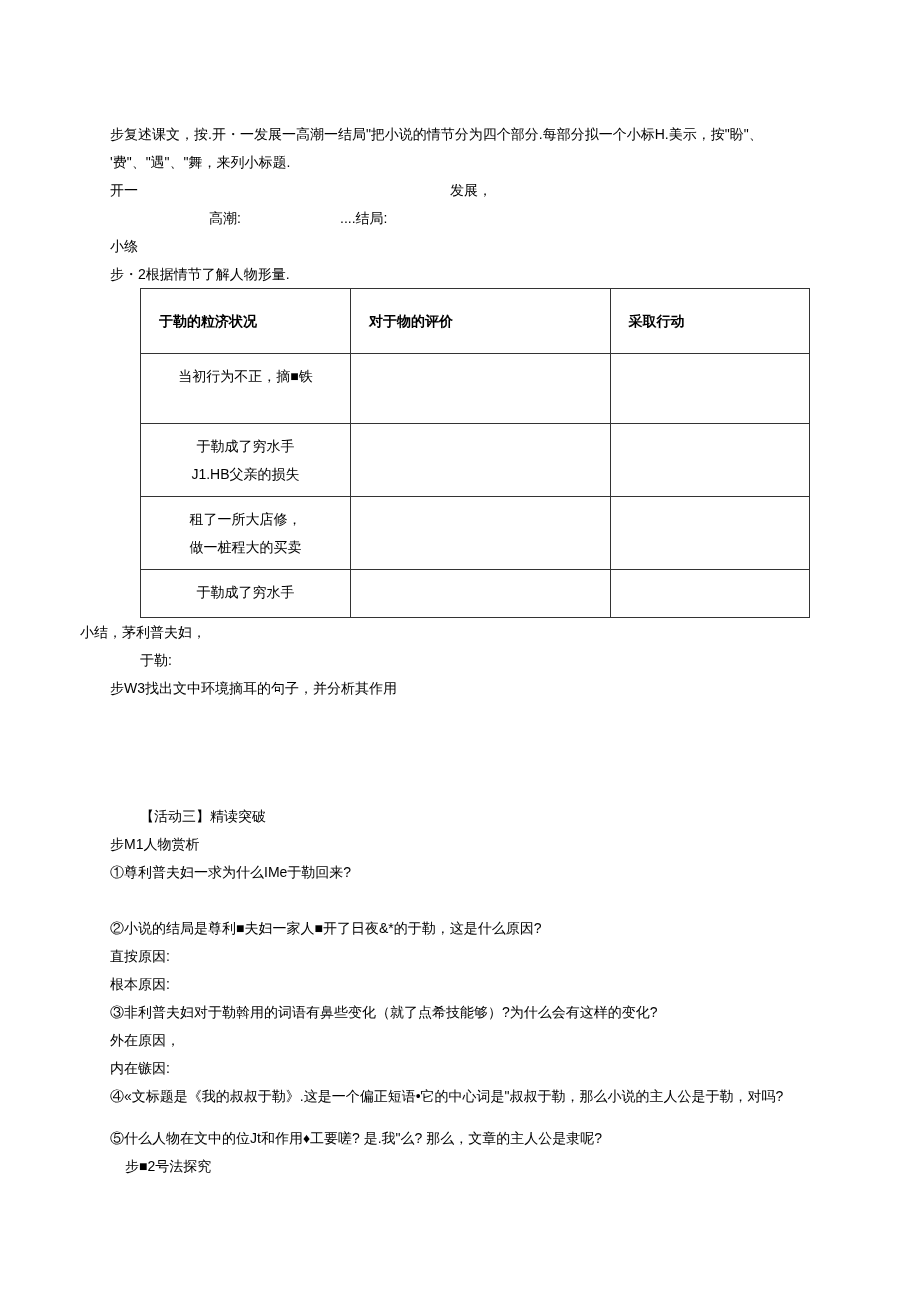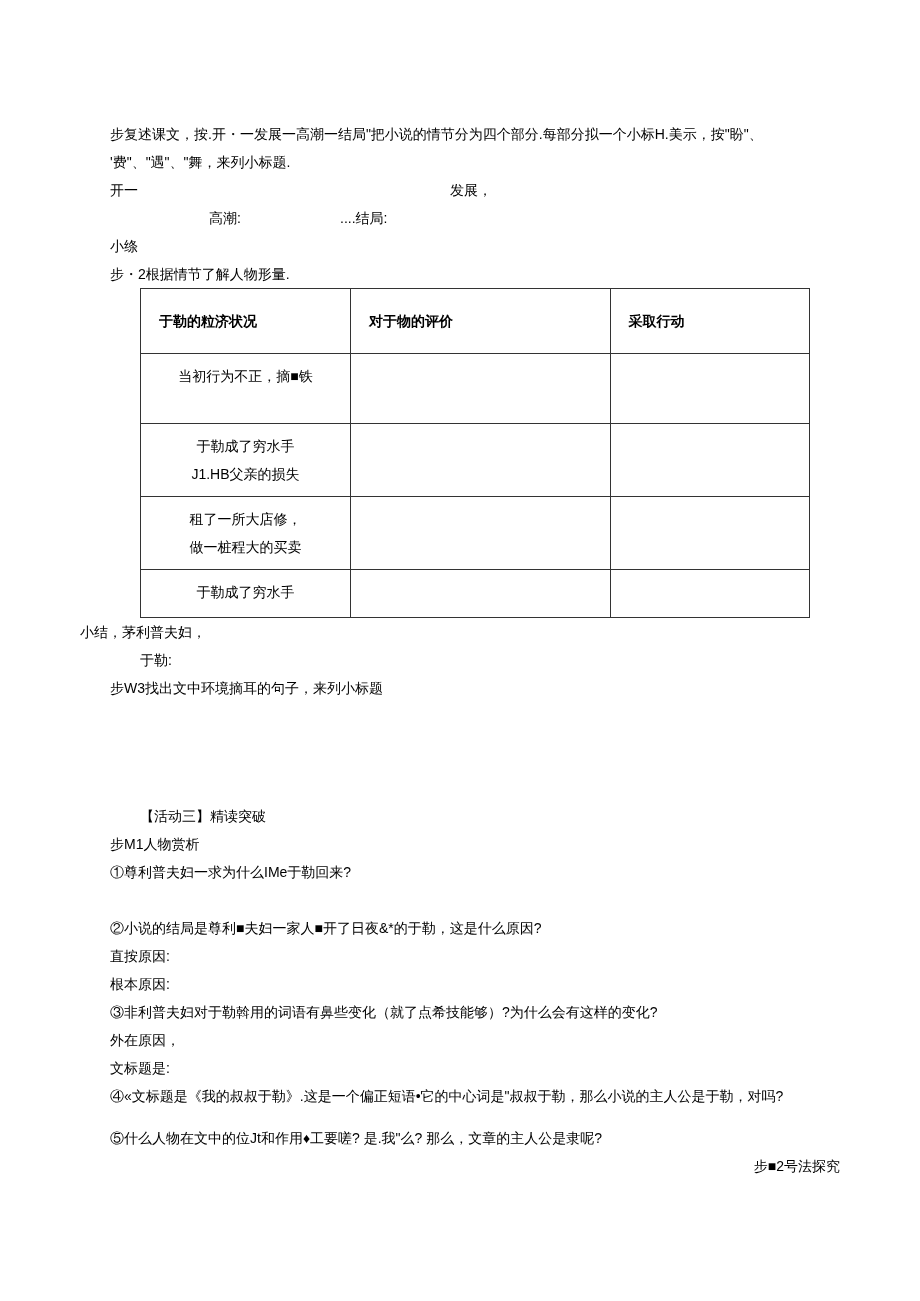--- a/index.html
+++ b/index.html
@@ -119,21 +119,21 @@
       <td></td>
       <td></td>
     </tr>
   </tbody>
 </table>
 
 <div>小结，茅利普夫妇，</div>
 
 <div class="indent2">于勒:</div>
 
-<div class="indent1">步W3找出文中环境摘耳的句子，来列小标题</div>
+<div class="indent1">步W3找出文中环境摘耳的句子，并分析其作用</div>
 
 <div class="spacer-large"></div>
 
 <div class="indent2">【活动三】精读突破</div>
 
 <div class="indent1">步M1人物赏析</div>
 
 <div class="indent1">①尊利普夫妇一求为什么IMe于勒回来?</div>
 
 <div class="spacer-med"></div>
@@ -141,21 +141,21 @@
 <div class="indent1">②小说的结局是尊利■夫妇一家人■开了日夜&amp;*的于勒，这是什么原因?</div>
 
 <div class="indent1">直按原因:</div>
 
 <div class="indent1">根本原因:</div>
 
 <div class="indent1">③非利普夫妇对于勒斡用的词语有鼻些变化（就了点希技能够）?为什么会有这样的变化?</div>
 
 <div class="indent1">外在原因，</div>
 
-<div class="indent1">文标题是:</div>
+<div class="indent1">内在镞因:</div>
 
 <div class="indent1">④«文标题是《我的叔叔于勒》.这是一个偏正短语•它的中心词是"叔叔于勒，那么小说的主人公是于勒，对吗?</div>
 
 <div style="height:14px;"></div>
 
 <div class="indent1">⑤什么人物在文中的位Jt和作用♦工要嗟? 是.我"么? 那么，文章的主人公是隶呢?</div>
 
-<div style="padding-left:45px;text-align:right;">步■2号法探究</div>
+<div style="padding-left:45px;">步■2号法探究</div>
 
 </body></html>

